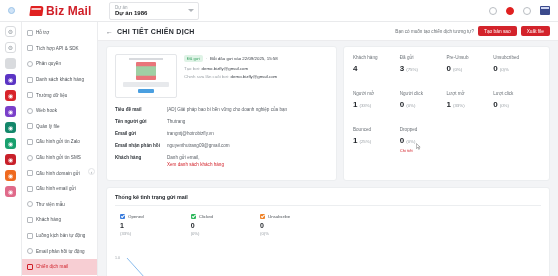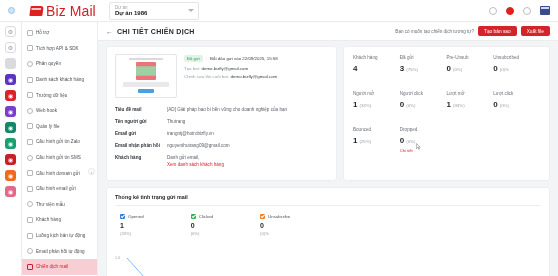--- a/index.html
+++ b/index.html
@@ -14,21 +14,21 @@
   
   .topbar {
     height: 22px; background:#ffffff; display:flex; align-items:center;
     border-bottom:1px solid #e9eaec; flex:0 0 22px; position:relative; z-index:5;
   }
   .rail-top { width:22px; display:flex; align-items:center; justify-content:center; }
   .rail-dot { width:7px; height:7px; border-radius:50%; background:#cfe3f7; border:1px solid #9cc4e8; }
   .logo-zone { width:75px; display:flex; align-items:center; gap:3px; padding-left:8px; }
   .logo-mark { width:13px; height:10px; background:#e02020; border-radius:1px 3px 1px 1px; transform: skewX(-8deg); position:relative; }
   .logo-mark:after { content:""; position:absolute; left:1px; top:2px; width:10px; height:2px; background:#fff; opacity:.75; border-radius:1px;}
-  .logo-text { font-size:14px; font-weight:normal; color:#d01f28; letter-spacing:.1px; white-space:nowrap;}
+  .logo-text { font-size:12px; font-weight:bold; color:#d01f28; letter-spacing:.1px; white-space:nowrap;}
   .proj {
     margin-left:12px; width:90px; height:18px; border:1px solid #e3e4e7; border-radius:2px;
     display:flex; flex-direction:column; justify-content:center; padding:0 5px; position:relative; background:#fff;
   }
   .proj-lbl { font-size:4.5px; color:#9aa0a6; line-height:5px;}
   .proj-val { font-size:6px; color:#202124; font-weight:bold; line-height:7px;}
   .proj-caret { position:absolute; right:4px; top:6px; width:0;height:0;border-left:3px solid transparent;border-right:3px solid transparent;border-top:3px solid #b0b4b9;}
   .topbar-right { margin-left:auto; display:flex; align-items:center; gap:9px; padding-right:8px;}
   .tb-ic { width:8px; height:8px; border-radius:50%; border:1px solid #b9bdc2; position:relative; }
   .tb-ic.filled { background:#e02020; border-color:#e02020;}

